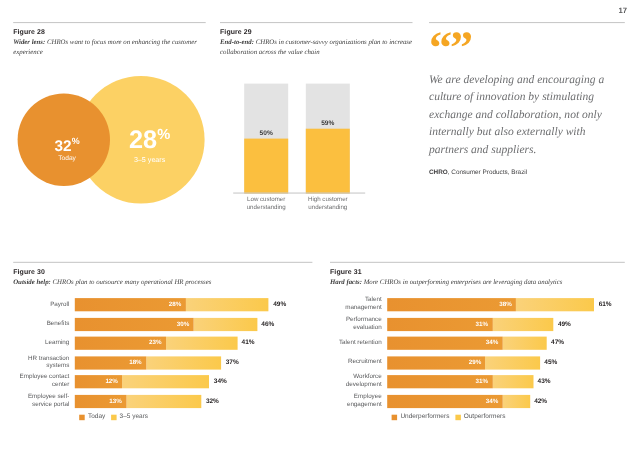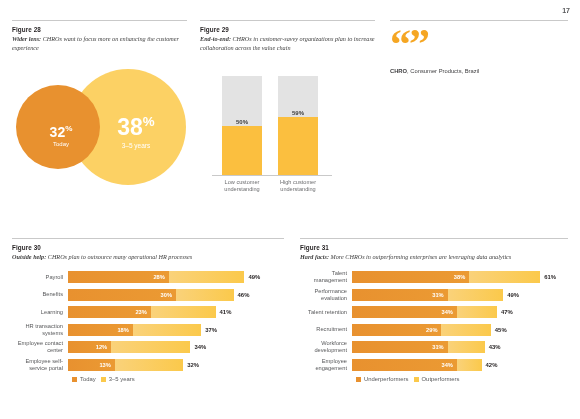--- a/index.html
+++ b/index.html
@@ -125,21 +125,21 @@
       </div>
 
       <div class="venn">
         <div class="c-future"></div>
         <div class="c-today"></div>
         <div class="venn-lbl v-28">
           <div class="big"><span>32</span><span class="pct">%</span></div>
           <div class="sub">Today</div>
         </div>
         <div class="venn-lbl v-38">
-          <div class="big"><span>38</span><span class="pct">%</span></div>
+          <div class="big"><span>28</span><span class="pct">%</span></div>
           <div class="sub">3–5 years</div>
         </div>
       </div>
     </div>
 
     <div class="col29">
       <div class="rule"></div>
       <div class="fig-label">Figure 29</div>
       <div class="fig-desc">
         <b>End-to-end:</b><span> CHROs in customer-savvy organizations plan to increase collaboration across the value chain</span>
@@ -158,20 +158,21 @@
         </div>
         <div class="axisline"></div>
         <div class="colcap a" id="f29ca">Low customer understanding</div>
         <div class="colcap b" id="f29cb">High customer understanding</div>
       </div>
     </div>
 
     <div class="col-quote">
       <div class="rule"></div>
       <div class="qmark">“”</div>
+      <div class="quote">We are developing and encouraging a culture of innovation by stimulating exchange and collaboration, not only internally but also externally with partners and suppliers.</div>
       <div class="qattr">
         <b>CHRO</b><span>, Consumer Products, Brazil</span>
       </div>
     </div>
   </div>
 
   <div class="bottom">
 
     <div class="col30">
       <div class="rule"></div>

